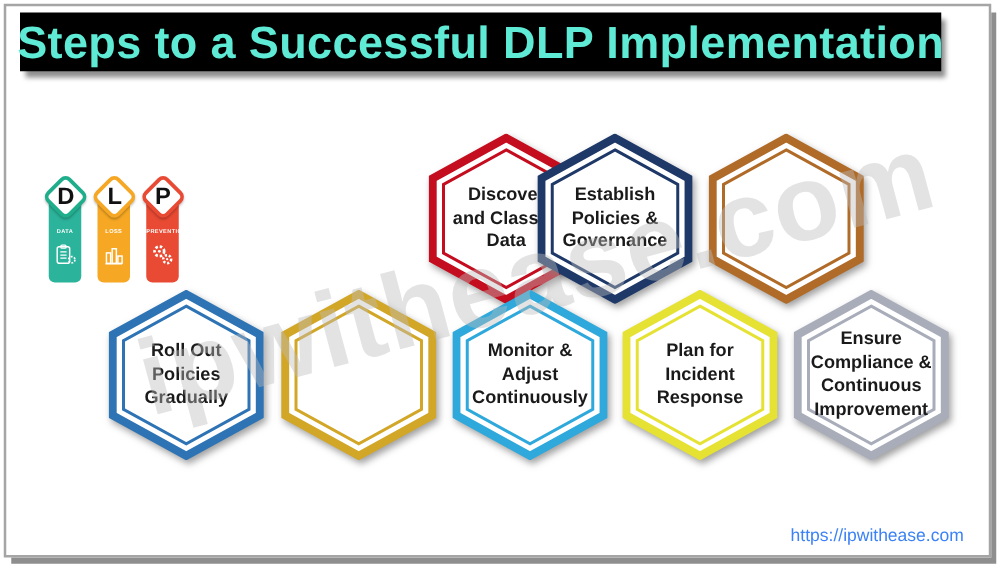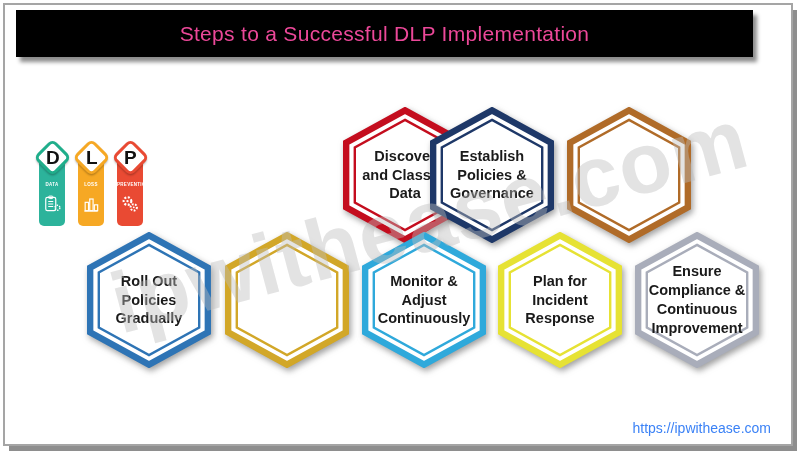--- a/index.html
+++ b/index.html
@@ -12,21 +12,21 @@
     background:#ffffff;border:2px solid #a5a5a5;
     box-shadow:5px 6px 0 -1px #8e8e8e;
   }
   
   .title-bar{
     position:absolute;left:11px;top:5px;width:737px;height:47px;
     background:#000000;display:flex;align-items:center;justify-content:center;
     box-shadow:4px 5px 4px rgba(0,0,0,0.45);z-index:30;
   }
   .title-bar span{
-    color:#ec4899;font-size:21px;font-weight:400;letter-spacing:0.3px;white-space:nowrap;
+    color:#5eead4;font-size:36px;font-weight:700;letter-spacing:0.3px;white-space:nowrap;
   }
   
   .logo{position:absolute;left:28px;top:133px;width:120px;height:100px;z-index:10;}
   .logo-col{position:absolute;top:0;width:38px;height:100px;}
   .ribbon{
     position:absolute;left:6px;top:20px;width:26px;height:68px;
     border-radius:5px;background:var(--ribbon);
   }
   .ribbon-word{
     position:absolute;top:24px;left:0;width:100%;text-align:center;

